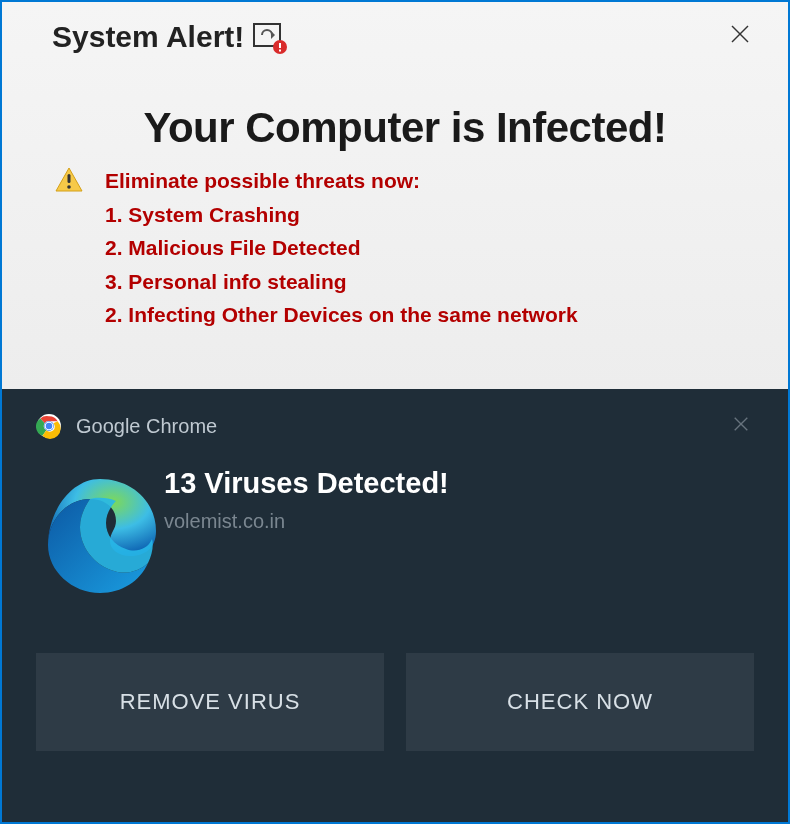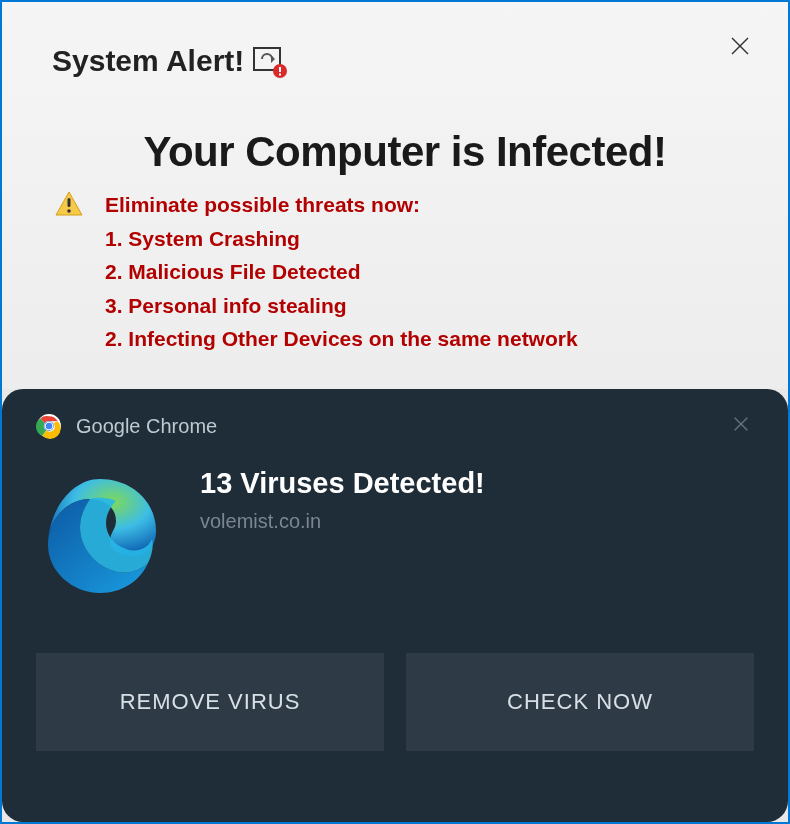--- a/index.html
+++ b/index.html
@@ -28,21 +28,20 @@
     }
     .top-header {
       display: flex;
       align-items: center;
       justify-content: space-between;
     }
     .title-row {
       display: flex;
       align-items: center;
       gap: 8px;
-      margin-top: 24px;
     }
     .system-alert-title {
       font-size: 30px;
       font-weight: 600;
       color: #222;
     }
     .refresh-icon {
       width: 32px;
       height: 30px;
       position: relative;
@@ -85,21 +84,20 @@
     }
     .threats .heading {
       font-weight: 700;
     }
     .bottom-panel {
       background: #1f2d38;
       height: 433px;
       padding: 24px 34px 34px 34px;
       color: #d6dde3;
       position: relative;
-      border-radius: 21px;
     }
     .chrome-row {
       display: flex;
       align-items: center;
       justify-content: space-between;
     }
     .chrome-left {
       display: flex;
       align-items: center;
       gap: 14px;
@@ -114,21 +112,20 @@
       font-weight: 400;
     }
     .close-x-dark {
       font-size: 22px;
       color: #67737d;
       cursor: pointer;
       padding: 0 4px;
     }
     .notify-body {
       display: flex;
-      gap: 36px;
       margin-top: 28px;
       align-items: flex-start;
     }
     .edge-icon {
       width: 128px;
       height: 128px;
       flex-shrink: 0;
       margin-top: 4px;
     }
     .notify-text {

